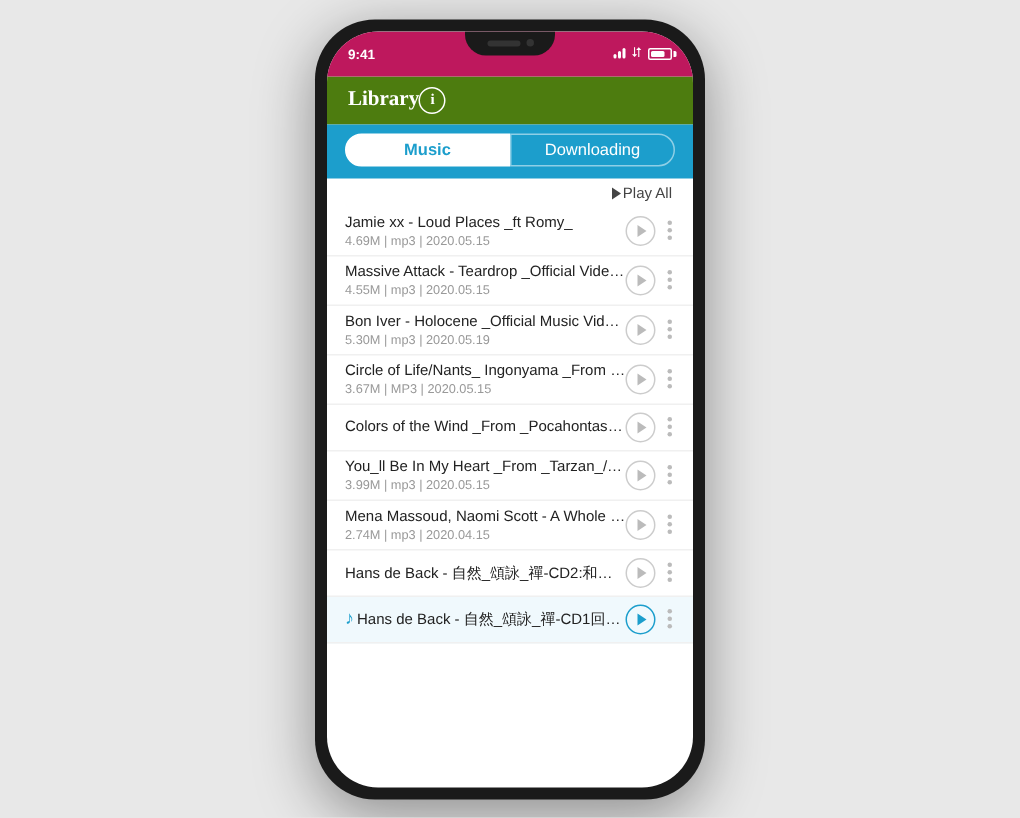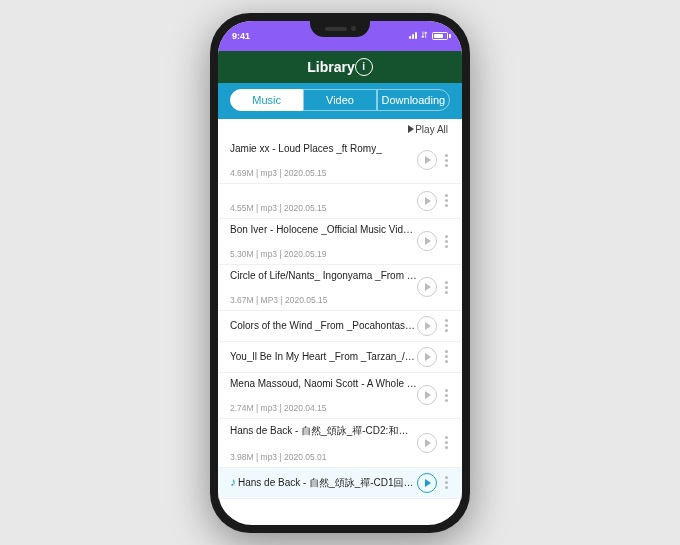--- a/index.html
+++ b/index.html
@@ -24,21 +24,21 @@
     .phone-inner {
       width: 100%;
       height: 100%;
       background: #fff;
       border-radius: 34px;
       overflow: hidden;
       display: flex;
       flex-direction: column;
     }
     .notch-bar {
-      background: #8b5cf6;
+      background: #be185d;
       height: 30px;
       display: flex;
       align-items: center;
       justify-content: space-between;
       padding: 0 14px;
       flex-shrink: 0;
       position: relative;
     }
     .status-left {
       display: flex;
@@ -107,27 +107,28 @@
       background: #fff;
       border-radius: 0 1px 1px 0;
     }
     .battery-fill {
       background: #fff;
       height: 100%;
       width: 75%;
       border-radius: 1px;
     }
     .header-bar {
-      background: #14532d;
+      background: #4d7c0f;
       height: 32px;
       display: flex;
       align-items: center;
-      justify-content: center;
+      justify-content: flex-start;
       padding: 0 14px;
       flex-shrink: 0;
+      font-family: Liberation Serif, serif;
     }
     .header-title {
       color: #fff;
       font-size: 14px;
       font-weight: 600;
     }
     .info-icon {
       width: 18px;
       height: 18px;
       border: 1.5px solid #fff;
@@ -154,21 +155,21 @@
       color: #fff;
       border: 1px solid rgba(255,255,255,0.5);
       cursor: pointer;
     }
     .tab:first-child { border-radius: 12px 0 0 12px; }
     .tab:last-child { border-radius: 0 12px 12px 0; }
     .tab.active {
       background: #fff;
       color: #1c9ecc;
       border-color: #fff;
-      font-weight: 400;
+      font-weight: 700;
     }
     .play-all-row {
       display: flex;
       justify-content: flex-end;
       padding: 5px 14px 3px;
       flex-shrink: 0;
     }
     .play-all-btn {
       display: flex;
       align-items: center;
@@ -210,21 +211,21 @@
     .song-title {
       font-size: 10px;
       color: #222;
       white-space: nowrap;
       overflow: hidden;
       text-overflow: ellipsis;
     }
     .song-meta {
       font-size: 8.5px;
       color: #999;
-      margin-top: 14px;
+      margin-top: 1px;
     }
     .song-controls {
       display: flex;
       align-items: center;
       gap: 6px;
       flex-shrink: 0;
     }
     .play-circle {
       width: 20px;
       height: 20px;
@@ -297,21 +298,20 @@
 
     <div class="header-bar">
       <span class="header-title">Library</span>
       <div class="info-icon">
         <span>i</span>
       </div>
     </div>
 
     <div class="tabs-bar">
       <div class="tab active">Music</div>
-      <div class="tab">Video</div>
       <div class="tab">Downloading</div>
     </div>
 
     <div class="play-all-row">
       <button class="play-all-btn">
         <div class="play-all-triangle"></div>
         <span>Play All</span>
       </button>
     </div>
 
@@ -327,20 +327,21 @@
       </div>
       <div class="more-dots">
         <div class="dot"></div>
         <div class="dot"></div>
         <div class="dot"></div>
       </div>
     </div>
   </div>
         <div class="song-item">
     <div class="song-info">
+      <div class="song-title">Massive Attack - Teardrop _Official Video_</div>
       <div class="song-meta">4.55M | mp3 | 2020.05.15</div>
     </div>
     <div class="song-controls">
       <div class="play-circle ">
         <div class="tri"></div>
       </div>
       <div class="more-dots">
         <div class="dot"></div>
         <div class="dot"></div>
         <div class="dot"></div>
@@ -390,20 +391,21 @@
       <div class="more-dots">
         <div class="dot"></div>
         <div class="dot"></div>
         <div class="dot"></div>
       </div>
     </div>
   </div>
         <div class="song-item">
     <div class="song-info">
       <div class="song-title">You_ll Be In My Heart _From _Tarzan_/Soundtr...</div>
+      <div class="song-meta">3.99M | mp3 | 2020.05.15</div>
     </div>
     <div class="song-controls">
       <div class="play-circle ">
         <div class="tri"></div>
       </div>
       <div class="more-dots">
         <div class="dot"></div>
         <div class="dot"></div>
         <div class="dot"></div>
       </div>
@@ -421,21 +423,20 @@
       <div class="more-dots">
         <div class="dot"></div>
         <div class="dot"></div>
         <div class="dot"></div>
       </div>
     </div>
   </div>
         <div class="song-item">
     <div class="song-info">
       <div class="song-title">Hans de Back - 自然_頌詠_禪-CD2:和諧之夜 -...</div>
-      <div class="song-meta">3.98M | mp3 | 2020.05.01</div>
     </div>
     <div class="song-controls">
       <div class="play-circle ">
         <div class="tri"></div>
       </div>
       <div class="more-dots">
         <div class="dot"></div>
         <div class="dot"></div>
         <div class="dot"></div>
       </div>

